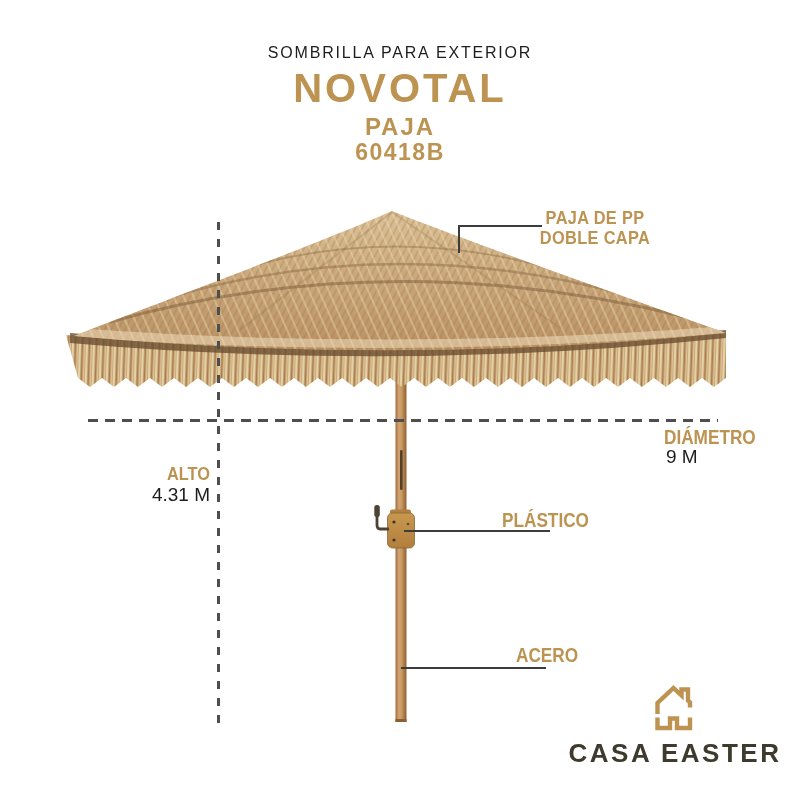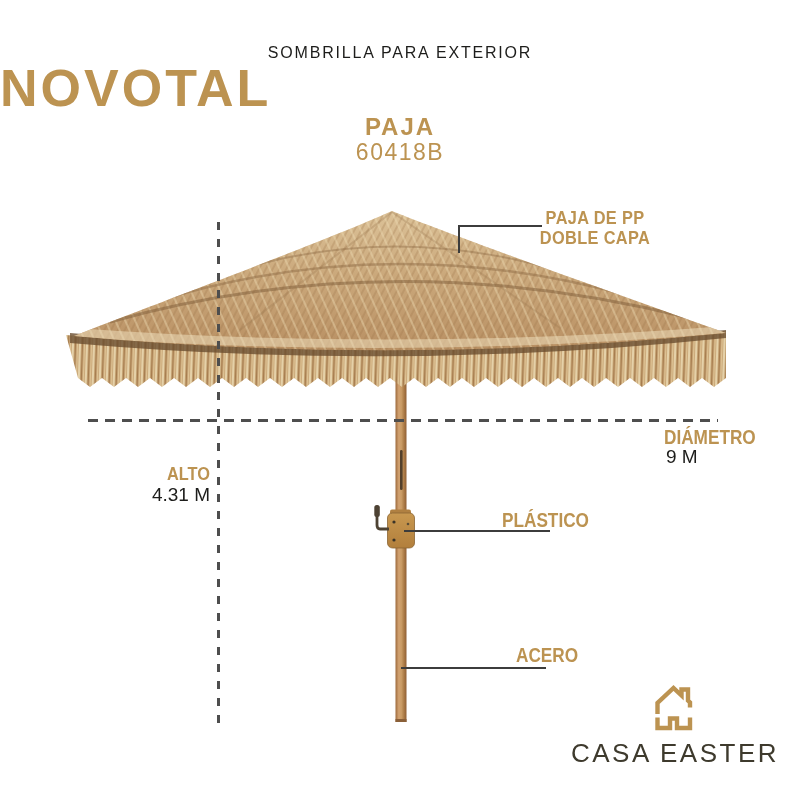--- a/index.html
+++ b/index.html
@@ -3,26 +3,26 @@
 <meta charset="utf-8">
 <style>
   html,body{margin:0;padding:0;background:#fff;}
   .stage{position:relative;width:800px;height:800px;background:#ffffff;overflow:hidden;
          font-family:"Liberation Sans",sans-serif;}
   .abs{position:absolute;}
 
   
   .category{left:0;top:44px;width:800px;text-align:center;
             font-size:16px;font-weight:400;letter-spacing:1.8px;color:#1d1d1b;}
-  .brand{left:0;top:62px;width:800px;text-align:left;
-         font-size:52px;line-height:52px;font-weight:700;letter-spacing:3px;color:#bc9351;}
+  .brand{left:0;top:62px;width:800px;text-align:center;
+         font-size:40px;line-height:52px;font-weight:700;letter-spacing:3px;color:#bc9351;}
   .prodline{left:0;top:110px;width:800px;text-align:center;
          font-size:24px;line-height:34px;font-weight:700;letter-spacing:2px;color:#bc9351;}
   .model{left:0;top:141px;width:800px;text-align:center;
-         font-size:23px;line-height:23px;font-weight:400;letter-spacing:1.5px;color:#bc9351;}
+         font-size:23px;line-height:23px;font-weight:700;letter-spacing:1.5px;color:#bc9351;}
 
   
   .dash-v{left:217px;top:222px;width:3px;height:508px;z-index:5;
           background:repeating-linear-gradient(180deg,#4e4e4e 0 8px,transparent 8px 17px);}
   .dash-h{left:88px;top:419px;width:630px;height:3px;z-index:5;
           background:repeating-linear-gradient(90deg,#4e4e4e 0 10px,transparent 10px 17px);}
 
   
   .cline{background:#3c3c3c;z-index:6;}
   .paja-line-h{left:458px;top:225px;width:84px;height:2px;}
@@ -40,21 +40,21 @@
   .alto-wrap{left:100px;top:464px;width:110px;text-align:right;z-index:7;}
   .alto-label{font-size:19px;line-height:19px;font-weight:700;color:#bc9351;
               transform:scaleX(.86);transform-origin:right;}
   .alto-value{font-size:19px;line-height:19px;color:#1d1d1b;margin-top:2px;}
   .plastico-label{left:502px;top:510px;font-size:20px;line-height:20px;transform-origin:left;}
   .acero-label{left:516px;top:645px;font-size:20px;line-height:20px;transform-origin:left;}
 
   
   .logo-house{left:650px;top:684px;z-index:7;}
   .logo-name{left:560px;top:740px;width:230px;text-align:center;z-index:7;
-             font-size:26px;line-height:26px;font-weight:400;letter-spacing:2.5px;color:#3e3a2d;}
+             font-size:26px;line-height:26px;font-weight:700;letter-spacing:2.5px;color:#3e3a2d;}
   .logo-tag{left:560px;top:763px;width:230px;text-align:center;z-index:7;
             font-size:10px;line-height:12px;font-weight:700;letter-spacing:1px;color:#3e3a2d;}
 
   .umbrella-svg{left:0;top:0;z-index:1;}
 </style>
 </head>
 <body>
 
 <div class="stage">
 

